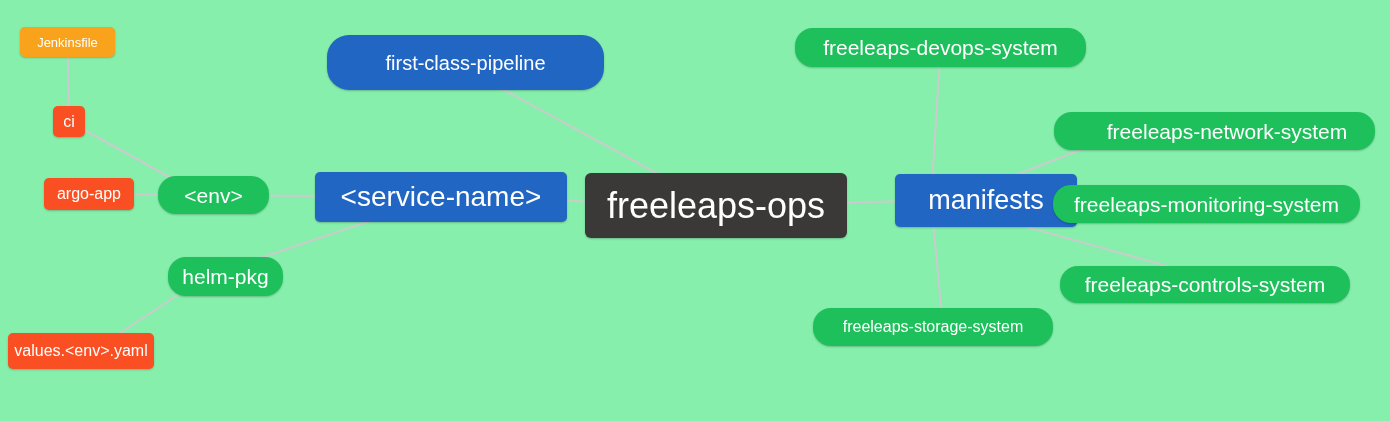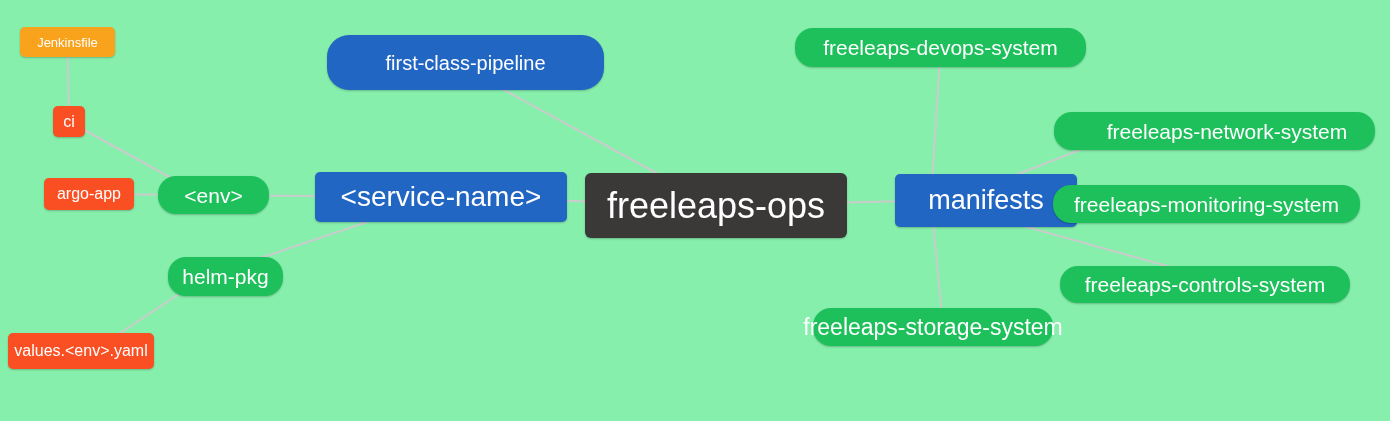--- a/index.html
+++ b/index.html
@@ -84,15 +84,15 @@
   <div class="node blue" style="left:895px; top:174px; width:182px; height:53px; font-size:27px;">manifests</div>
 
   <div class="node green" style="left:795px; top:28px; width:291px; height:39px; font-size:21px;">freeleaps-devops-system</div>
 
   <div class="node green" style="left:1054px; top:112px; width:296px; height:38px; font-size:21px;padding-left:25px;">freeleaps-network-system</div>
 
   <div class="node green" style="left:1053px; top:185px; width:307px; height:38px; font-size:21px;">freeleaps-monitoring-system</div>
 
   <div class="node green" style="left:1060px; top:258px; width:290px; height:37px; font-size:21px;margin-top:8px;">freeleaps-controls-system</div>
 
-  <div class="node green" style="left:813px; top:308px; width:240px; height:38px; font-size:23px;">freeleaps-storage-system</div>
+  <div class="node green" style="left:813px; top:308px; width:240px; height:38px; font-size:16px;">freeleaps-storage-system</div>
 
 </div>
 
 </body></html>

